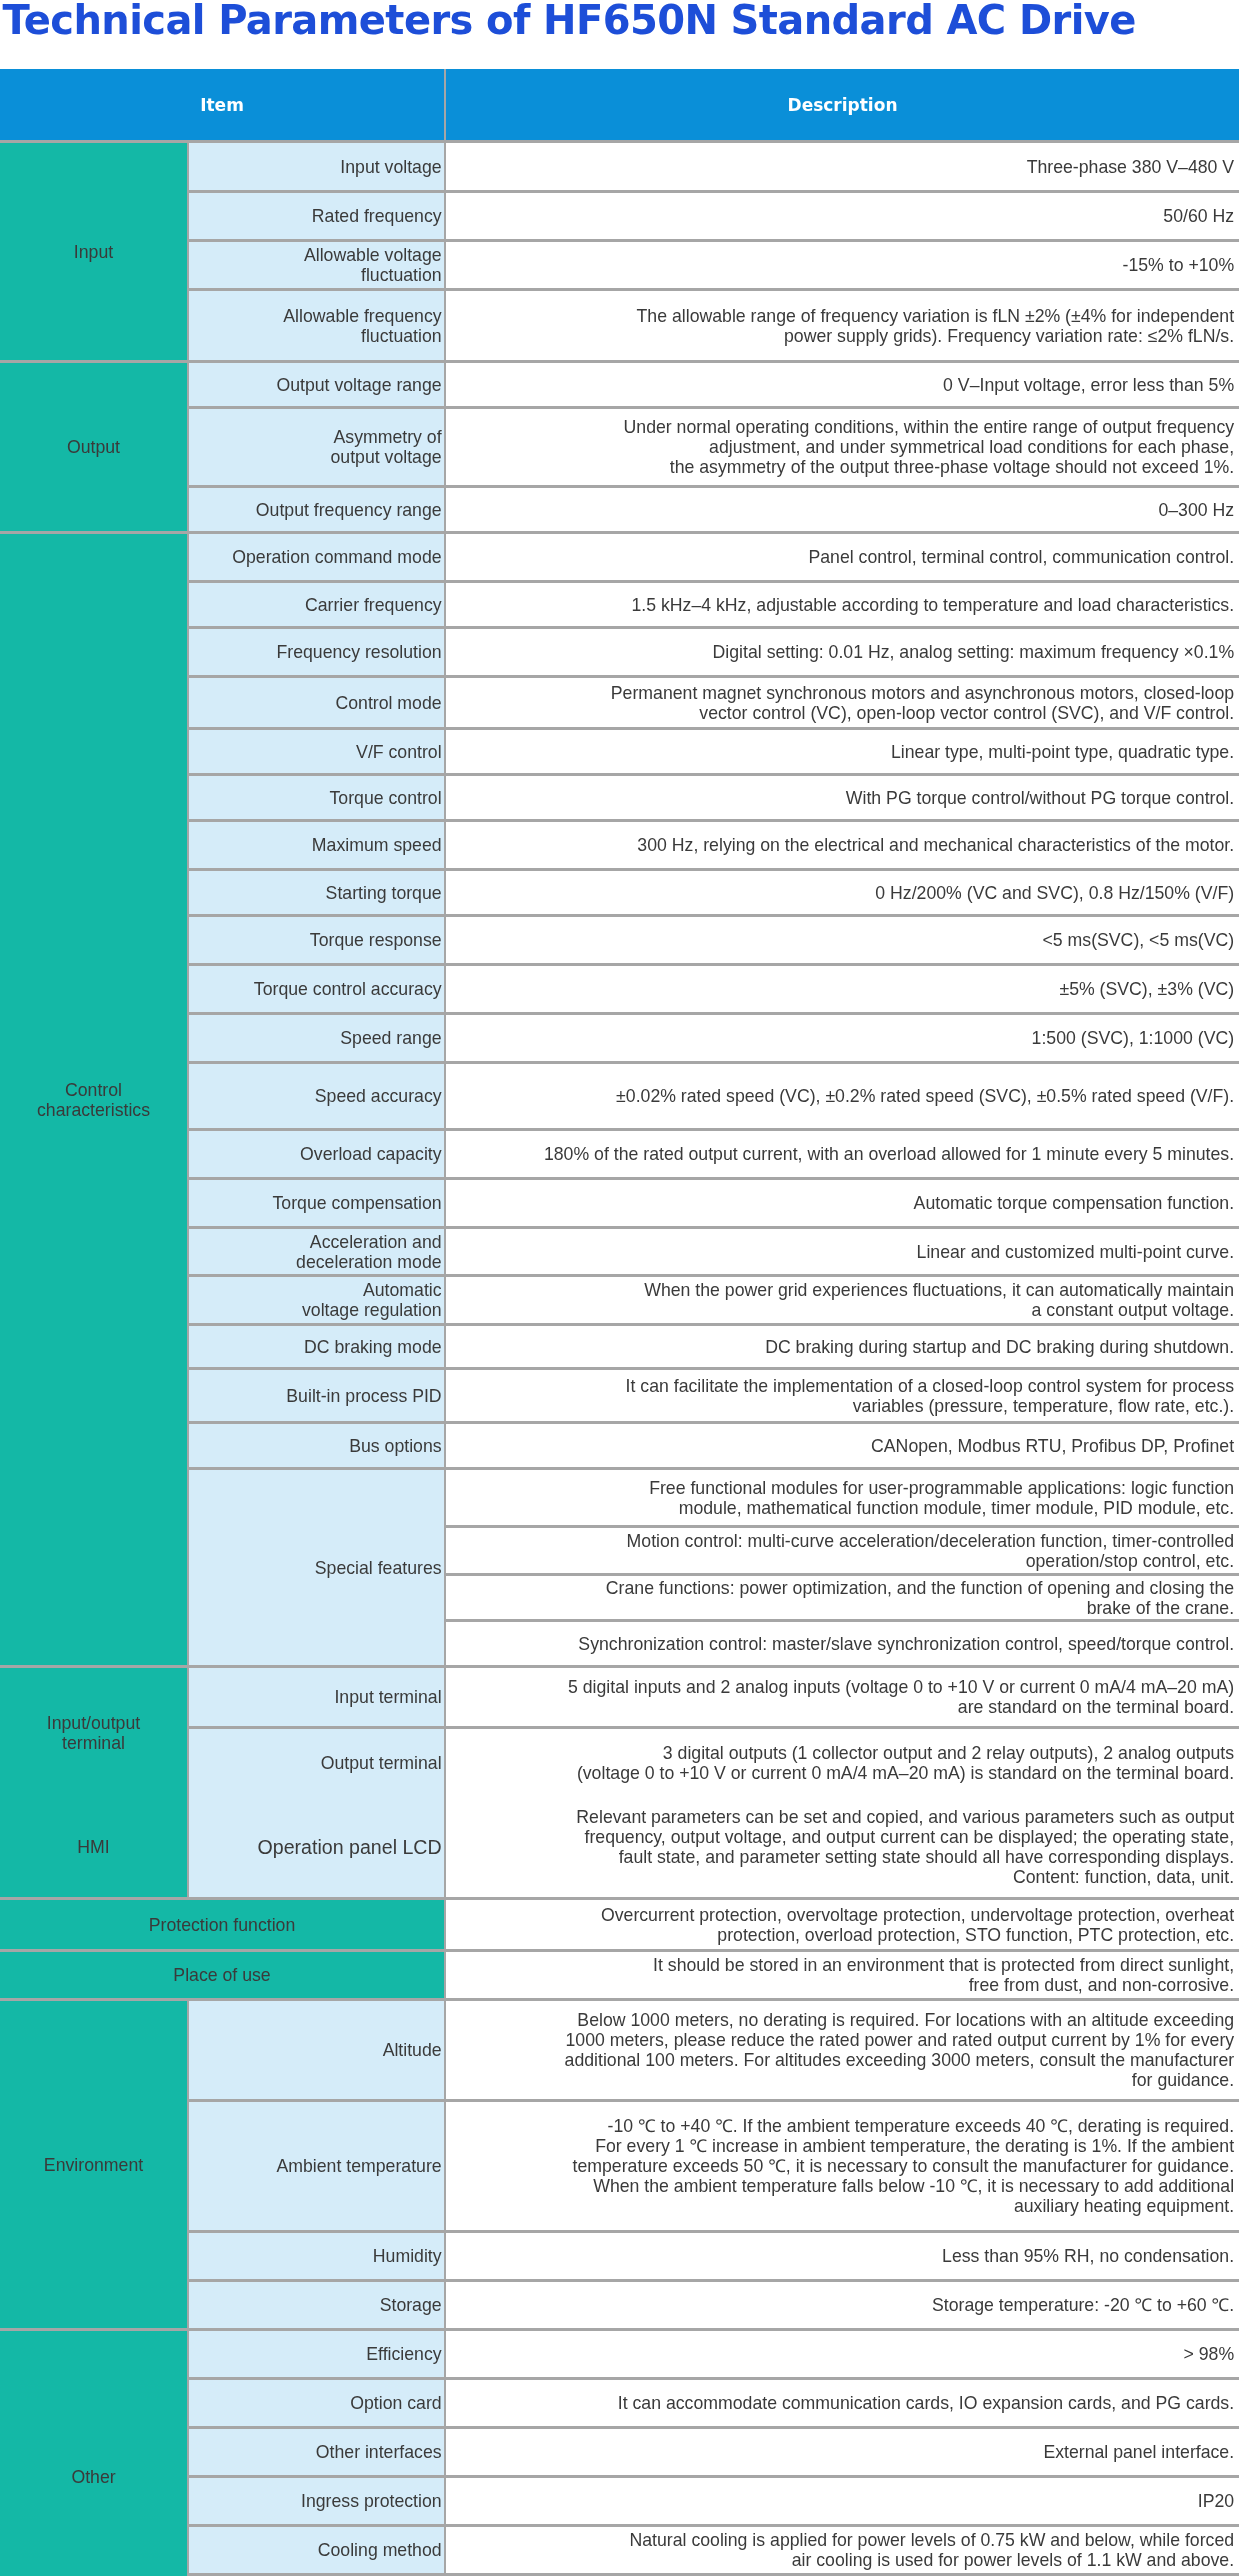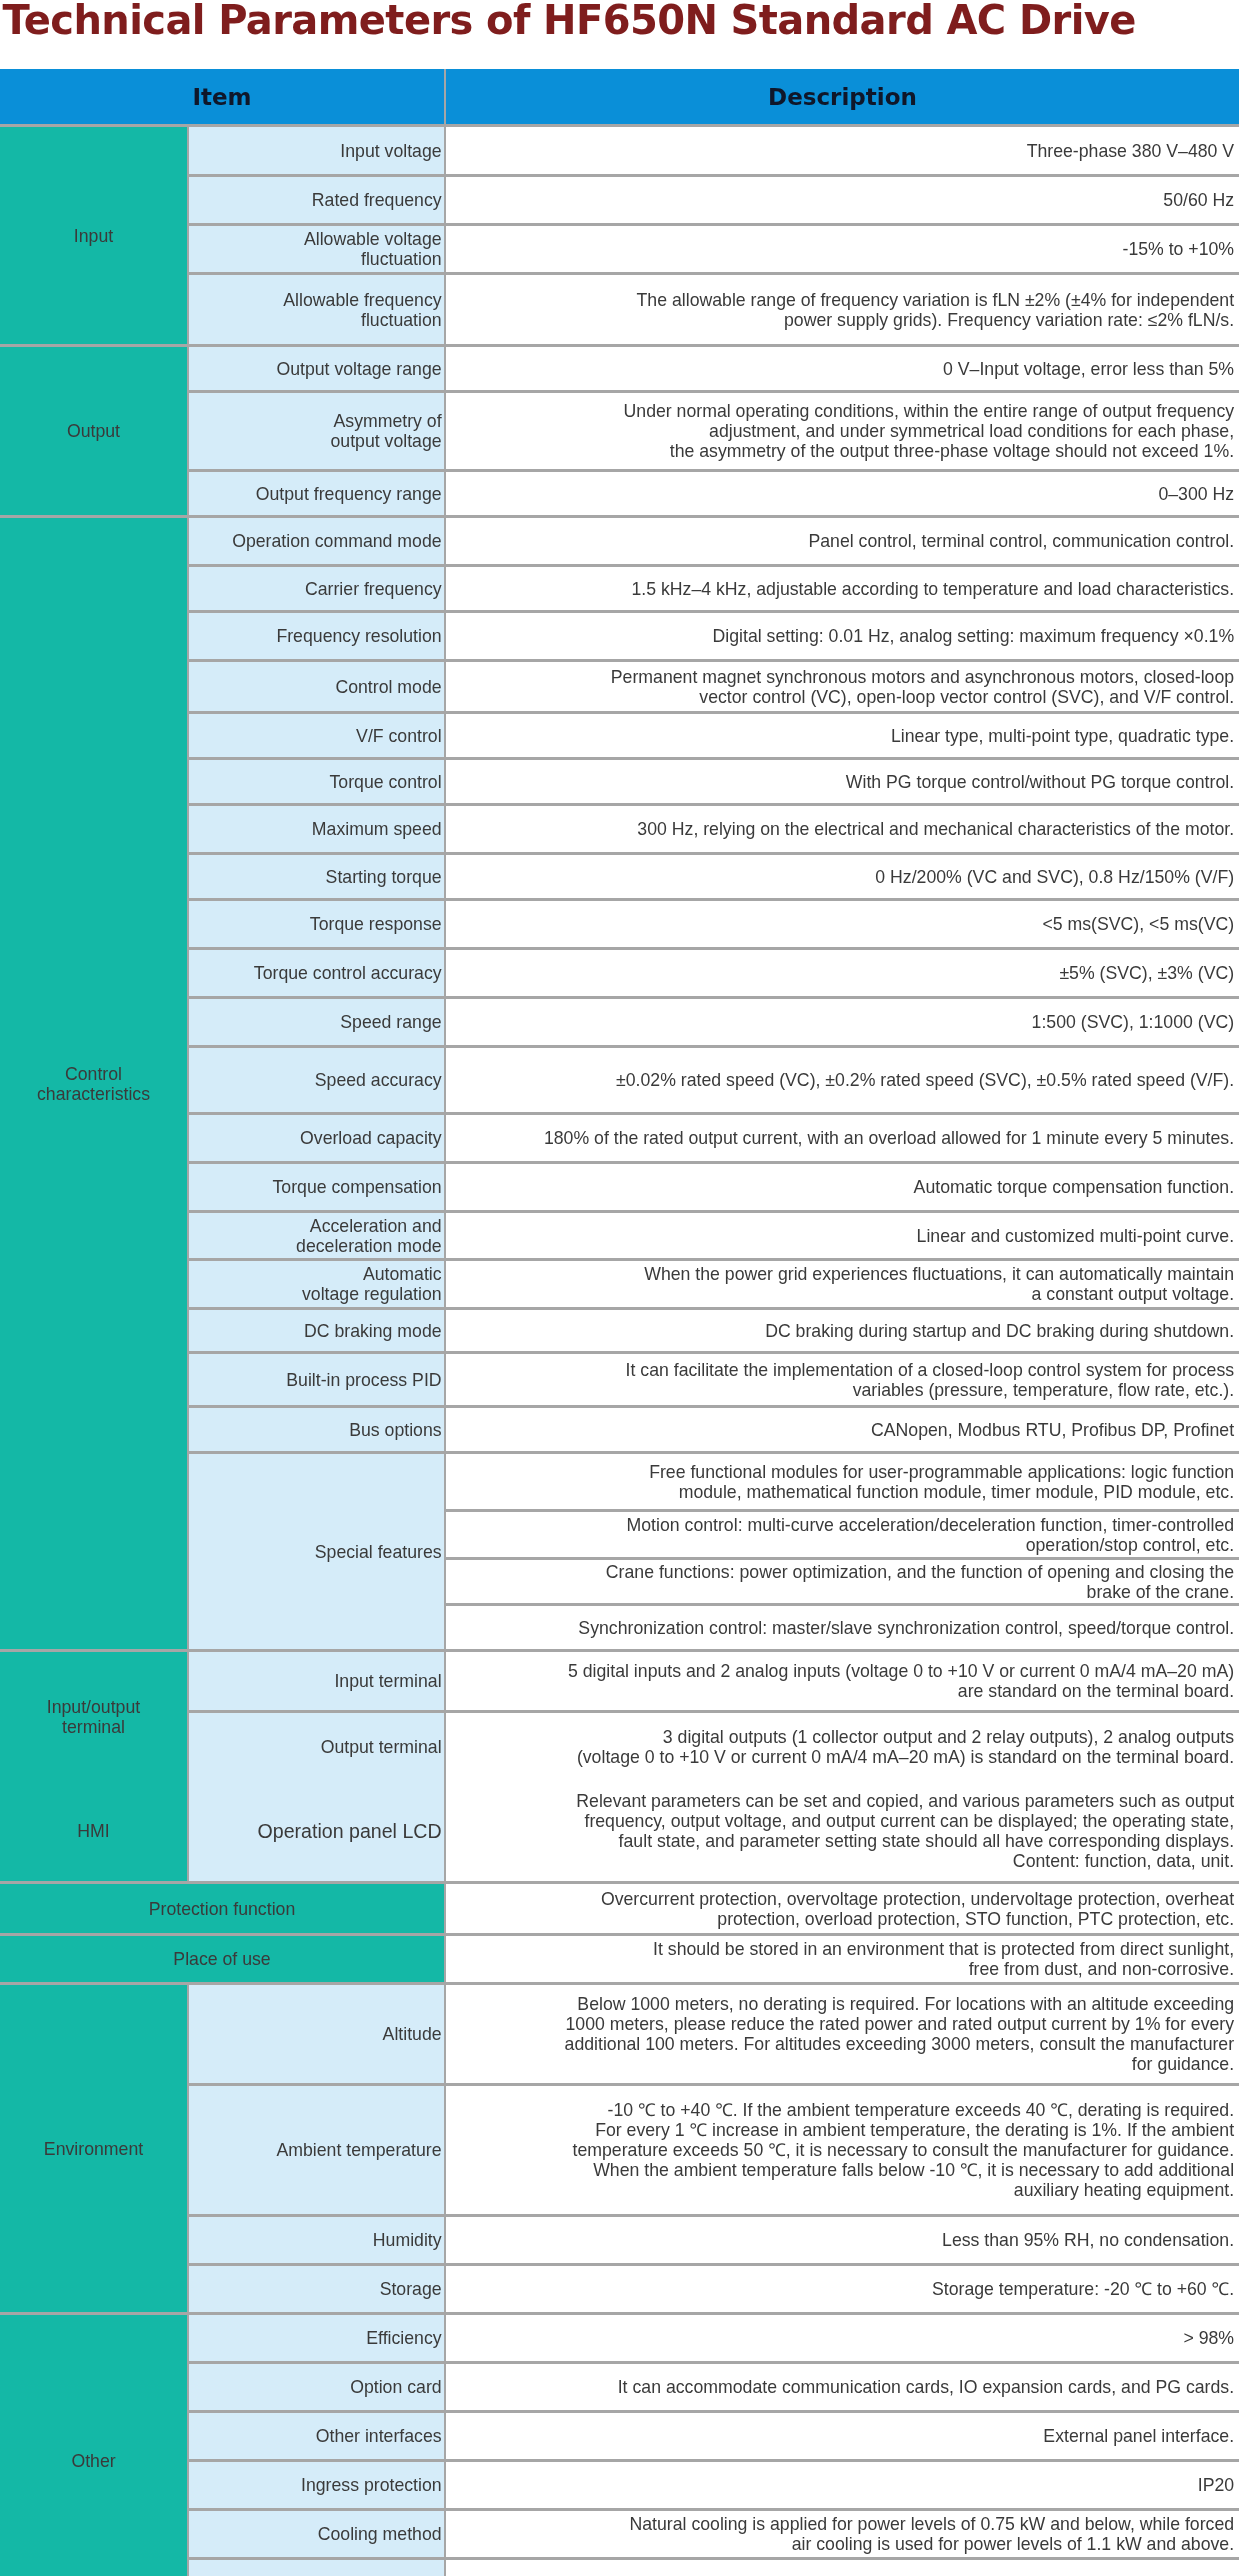--- a/index.html
+++ b/index.html
@@ -12,45 +12,45 @@
   }
   .title {
     height: 61px;
     margin: 0;
     padding: 0 0 0 2.4px;
     font-family: "DejaVu Sans", sans-serif;
     font-weight: bold;
     font-size: 40px;
     line-height: 40px;
     letter-spacing: -0.6px;
-    color: #7f1d1d;
+    color: #1d4ed8;
     white-space: nowrap;
     overflow: hidden;
   }
   table.spec {
     position: absolute;
     top: 69px;
     left: 0;
     width: 1239px;
     border-collapse: collapse;
     table-layout: fixed;
   }
   table.spec col.c1 { width: 188px; }
   table.spec col.c2 { width: 257px; }
   table.spec col.c3 { width: 794px; }
   .spec th {
     background: #0a8fd8;
-    color: #0f172a;
+    color: #ffffff;
     font-family: "DejaVu Sans", sans-serif;
     font-weight: bold;
-    font-size: 23px;
+    font-size: 17px;
     height: 47px;
     border-right: 2.4px solid #a6a6a6;
     border-bottom: 3.7px solid #a6a6a6;
-    padding: 4px;
+    padding: 12px;
   }
   .spec th:last-child { border-right: none; }
   .spec td {
     border-top: 3.1px solid #a6a6a6;
     border-right: 2.4px solid #a6a6a6;
     padding: 0 9.8px;
     font-size: 17.7px;
     line-height: 20px;
     vertical-align: middle;
   }

